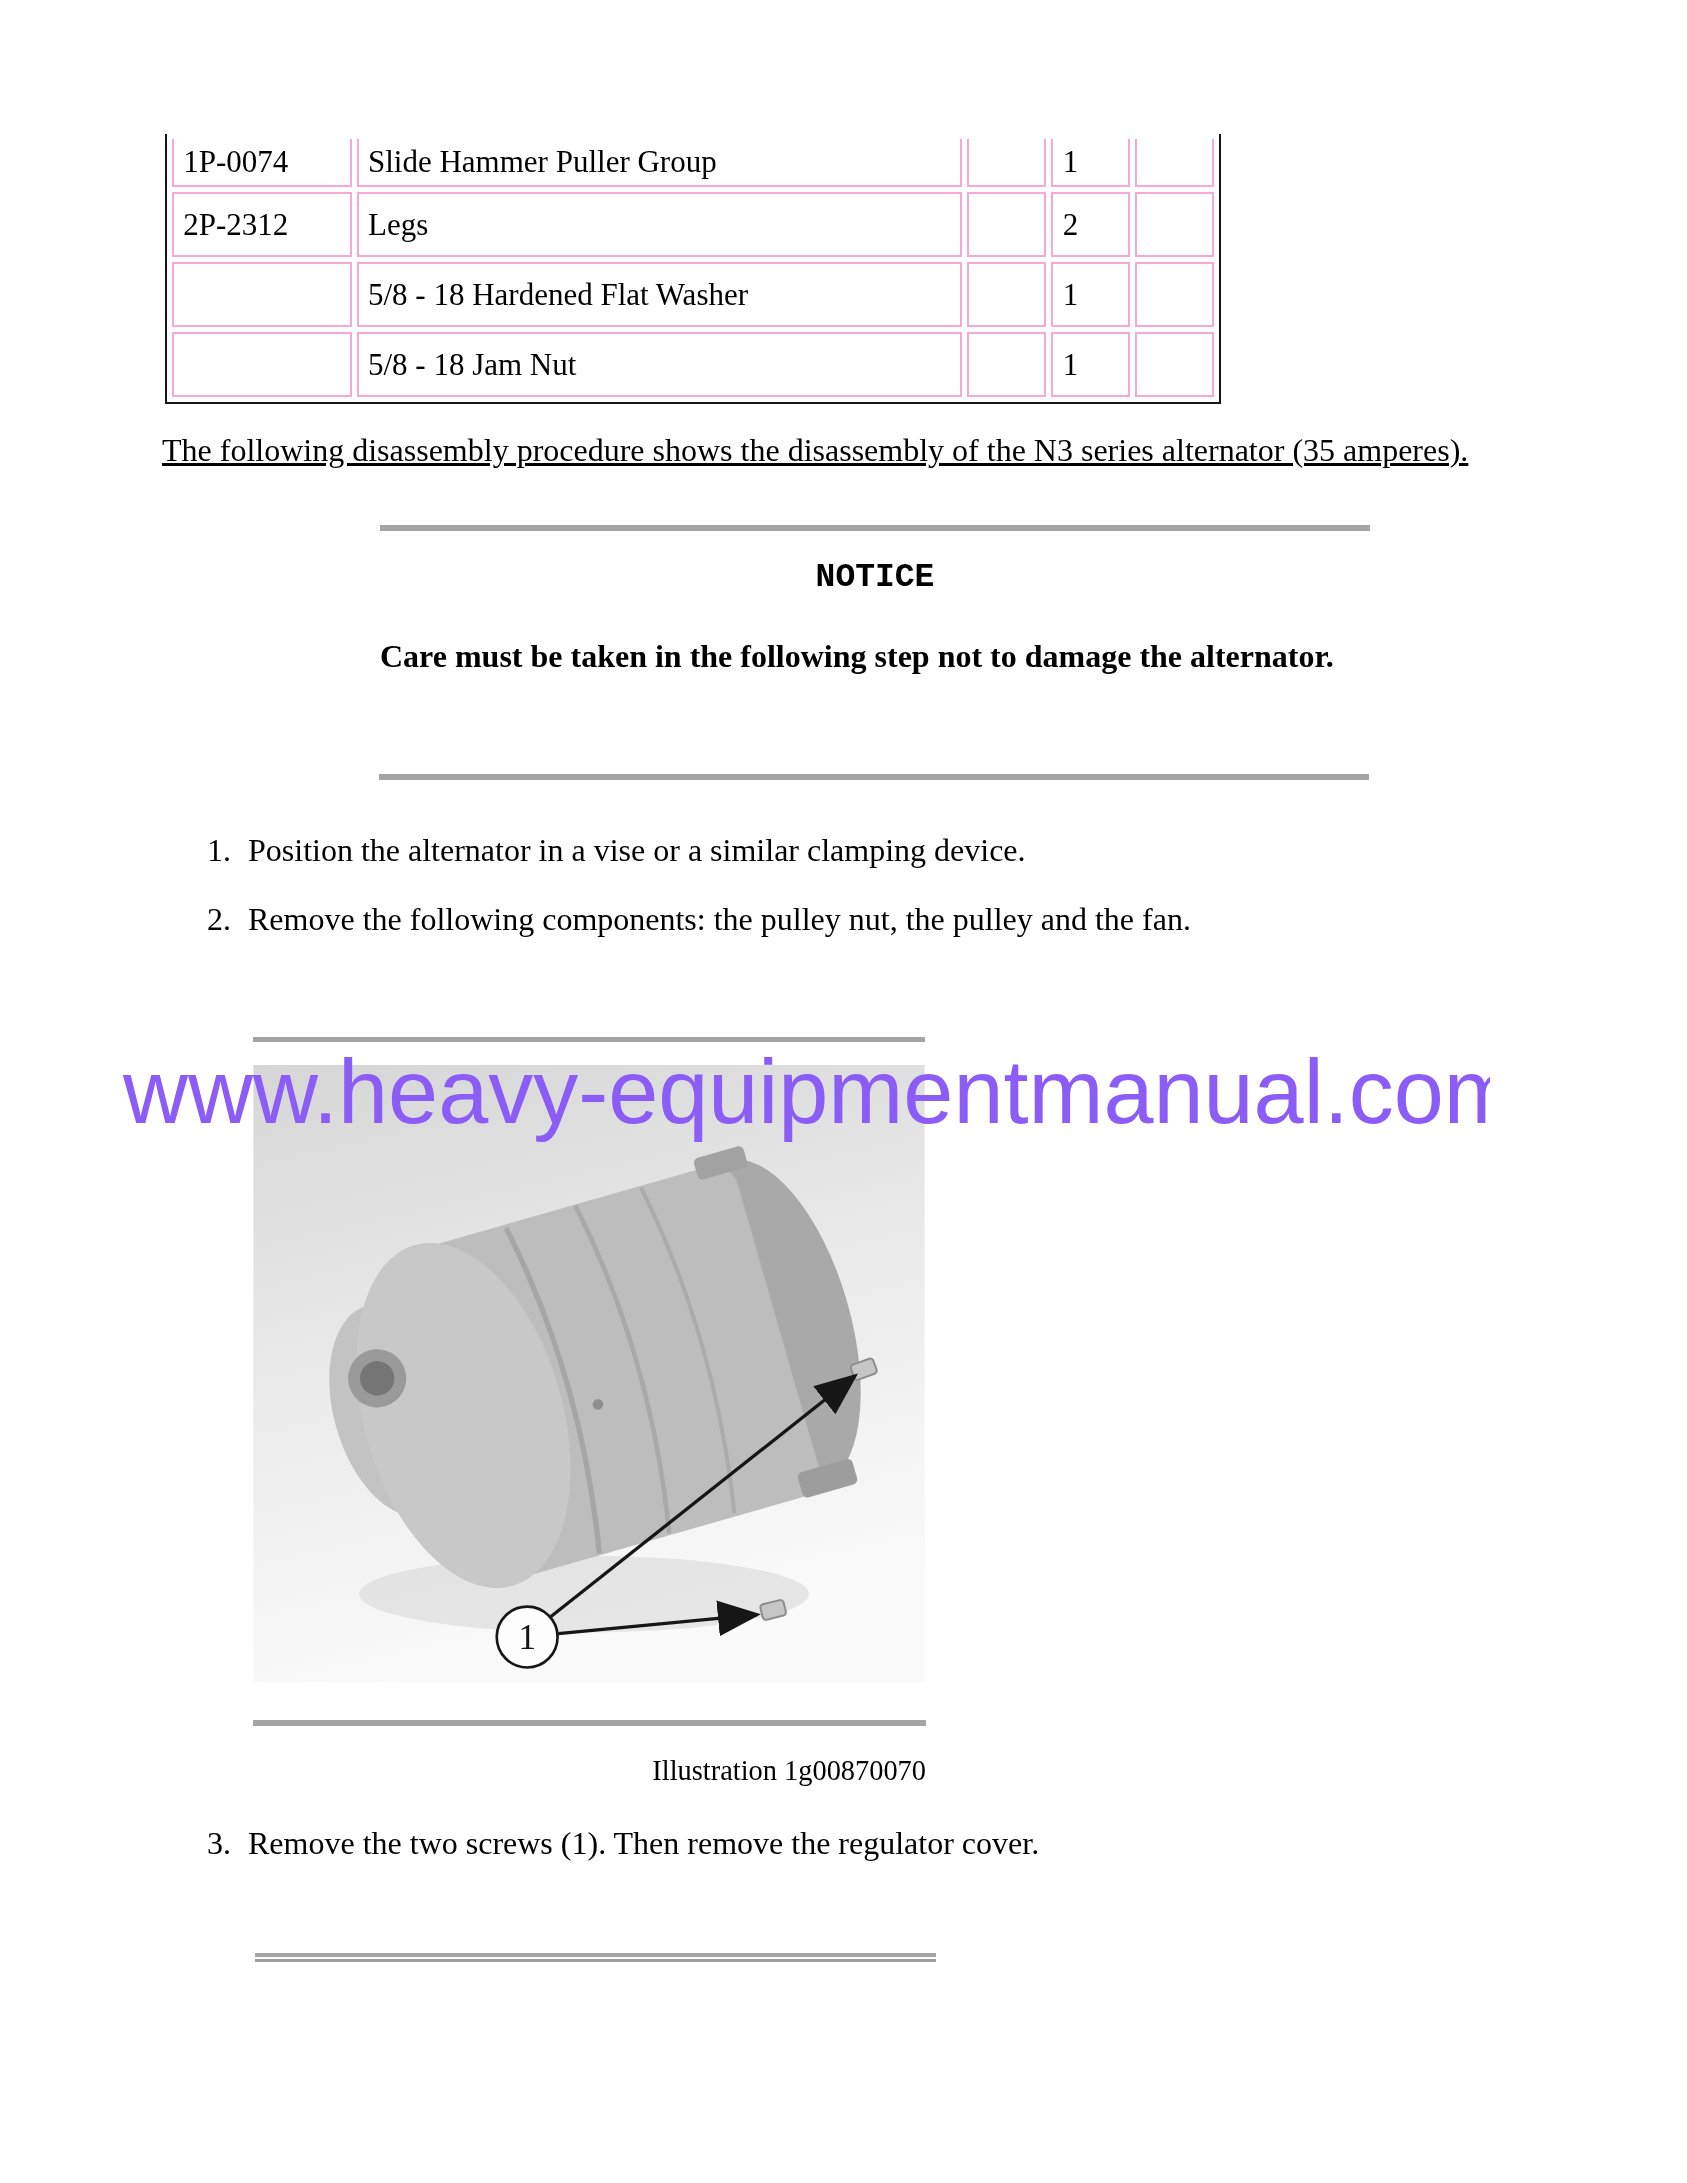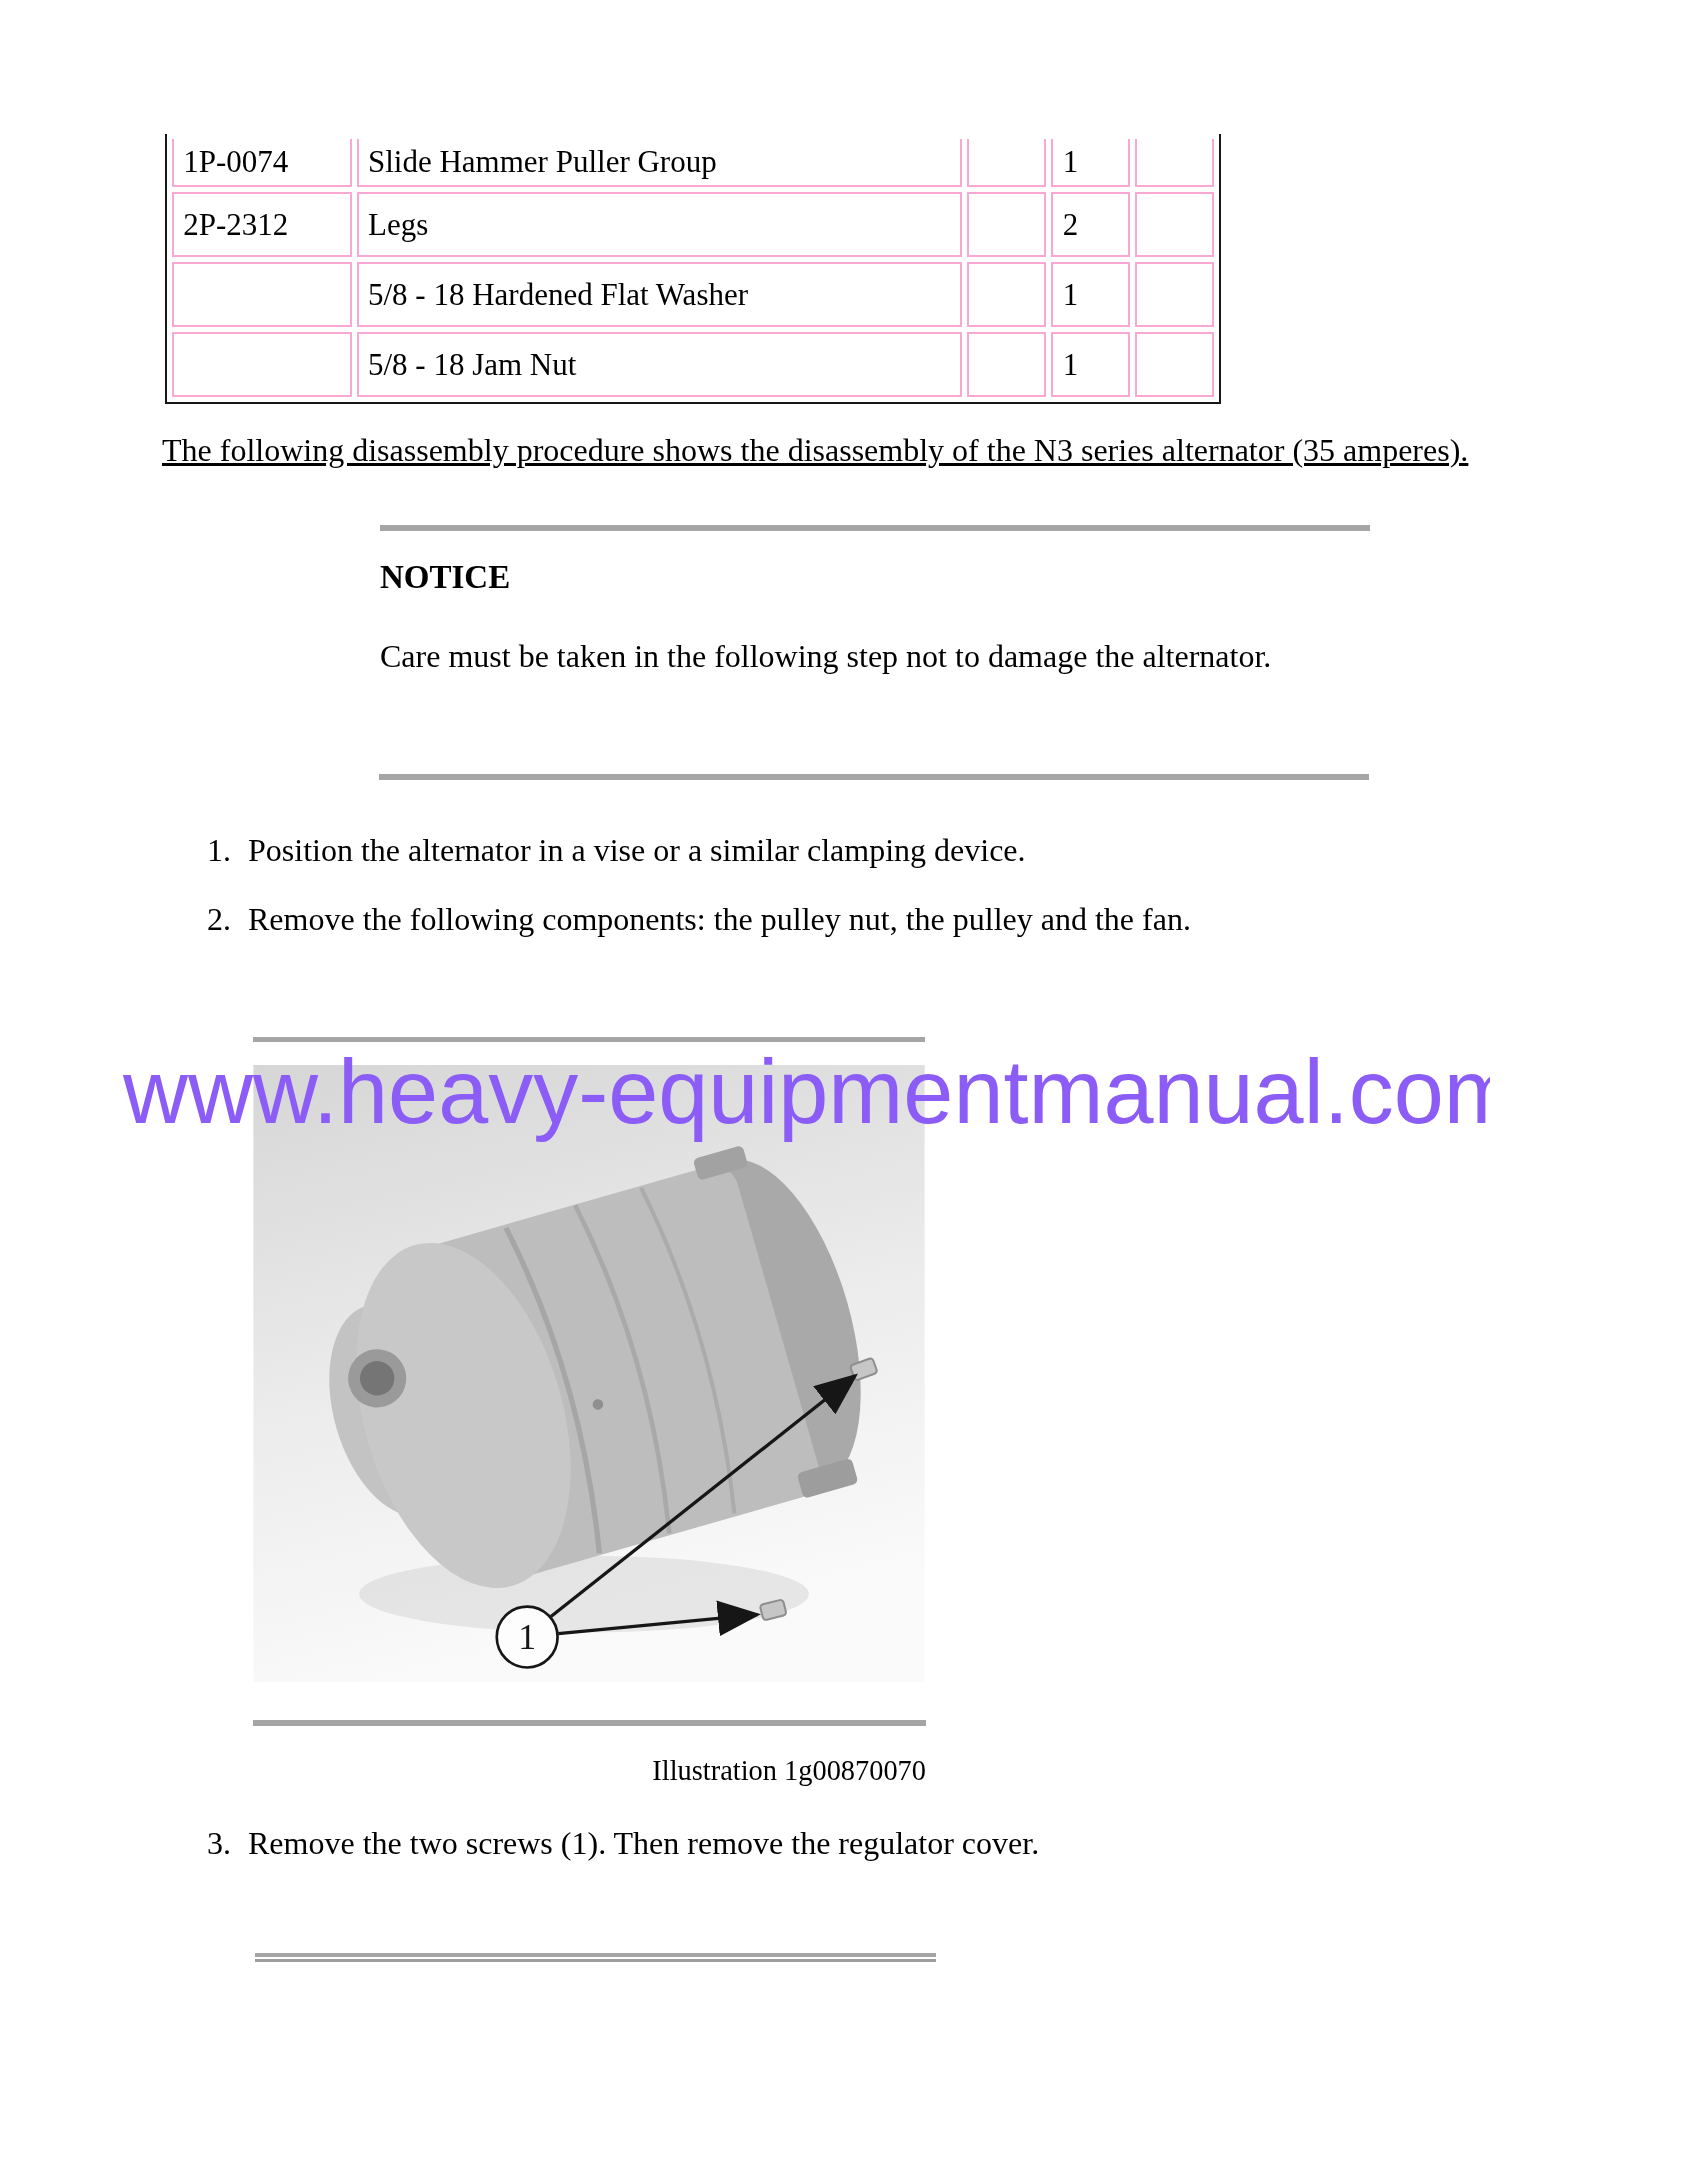--- a/index.html
+++ b/index.html
@@ -41,25 +41,25 @@
   .rule-notice-bottom{ left:379px; top:774px; width:990px; height:6px; }
   .rule-illus-top    { left:253px; top:1037px; width:672px; height:5.3px; }
   .rule-illus-bottom { left:253px; top:1720px; width:673px; height:6px; }
   .rule-page-bottom  {
     left:255px; top:1953px; width:681px; height:9.3px;
     background:linear-gradient(#a5a5a5 0 4px,#ffffff 4px 6px,#9d9d9d 6px 9.3px);
   }
 
   .notice-title{
     position:absolute; left:380px; top:559px; width:990px;
-    text-align:left; font-weight:bold; font-size:33px;
+    text-align:center; font-weight:bold; font-size:33px;font-family:Liberation Mono, monospace;
   }
   .notice-body{
     position:absolute; left:380px; top:638px;
-    font-weight:normal; font-size:32px; line-height:37px; white-space:nowrap;
+    font-weight:bold; font-size:32px; line-height:37px; white-space:nowrap;
   }
   .notice-body span{ display:block; }
 
   .step{
     position:absolute; display:flex; font-size:32px; line-height:40px; white-space:nowrap;
   }
   .step .num{ width:41px; flex:0 0 41px; }
   .step-1{ left:207px; top:830px; }
   .step-2{ left:207px; top:899px; }
   .step-3{ left:207px; top:1823px; }

